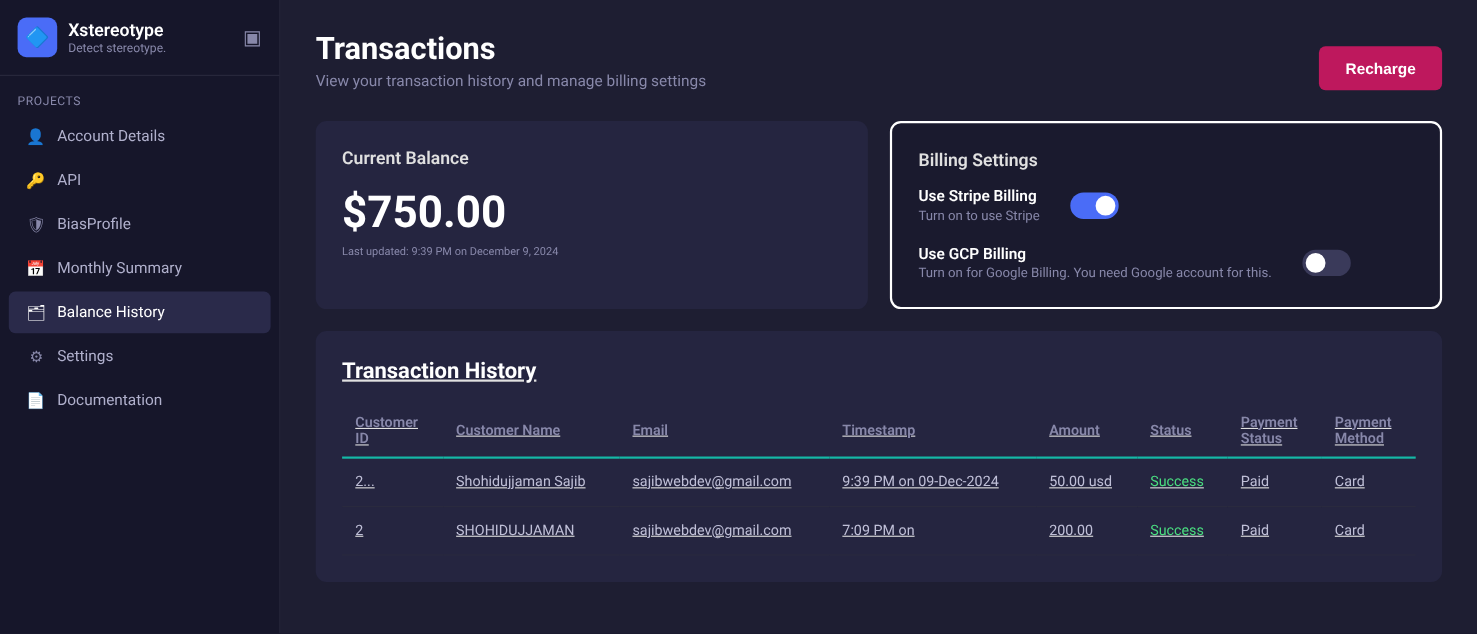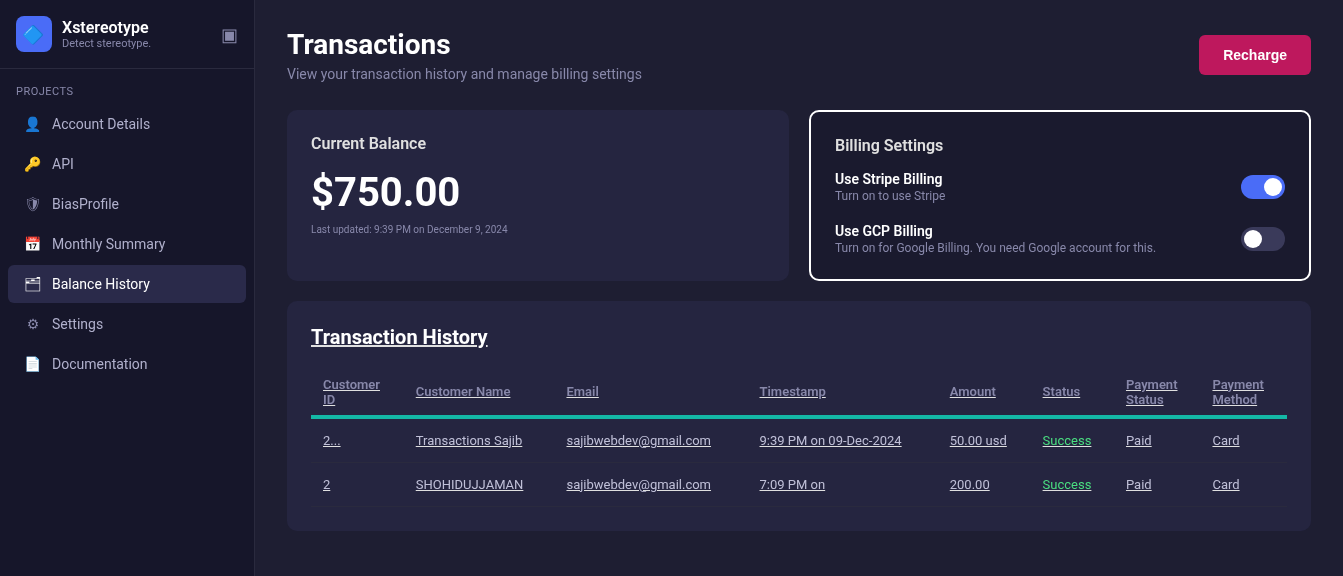--- a/index.html
+++ b/index.html
@@ -93,21 +93,21 @@
 
     
     .main {
       flex: 1;
       background: #1e1e32;
       overflow-y: auto;
       padding: 28px 32px;
     }
     .page-header {
       display: flex;
-      align-items: center;
+      align-items: flex-end;
       justify-content: space-between;
       margin-bottom: 28px;
     }
     .page-title {
       font-size: 28px;
       font-weight: 700;
       color: #ffffff;
       line-height: 1.2;
     }
     .page-subtitle {
@@ -162,21 +162,20 @@
     }
 
     .balance-updated {
       font-size: 10px;
       color: #8888aa;
     }
 
     .billing-row {
       display: flex;
       align-items: center;
-      justify-content: space-between;
       margin-bottom: 20px;
       gap: 28px;
     }
     .billing-row:last-child {
       margin-bottom: 0;
     }
     .billing-info-title {
       font-size: 14px;
       font-weight: 600;
       color: #ffffff;
@@ -235,21 +234,21 @@
     table {
       width: 100%;
       border-collapse: collapse;
     }
     thead th {
       font-size: 13px;
       font-weight: 600;
       color: #8888aa;
       text-align: left;
       padding: 8px 12px;
-      border-bottom: 4px solid #14b8a6;
+      border-bottom: 2px solid #14b8a6;
     }
     tbody td {
       font-size: 13px;
       color: #c0c0d8;
       padding: 14px 12px;
       border-bottom: 1px solid #2a2a3e;
       vertical-align: top;
     }
     .status-success {
       color: #4ade80;
@@ -358,21 +357,21 @@
           <th>Timestamp</th>
           <th>Amount</th>
           <th>Status</th>
           <th>Payment<br>Status</th>
           <th>Payment<br>Method</th>
         </tr>
       </thead>
       <tbody>
         <tr class="table-row">
           <td>2...</td>
-          <td>Transactions Sajib</td>
+          <td>Shohidujjaman Sajib</td>
           <td>sajibwebdev@gmail.com</td>
           <td>9:39 PM on 09-Dec-2024</td>
           <td>50.00 usd</td>
           <td class="status-success">Success</td>
           <td>Paid</td>
           <td>Card</td>
         </tr>
         <tr class="table-row">
           <td>2</td>
           <td>SHOHIDUJJAMAN</td>

